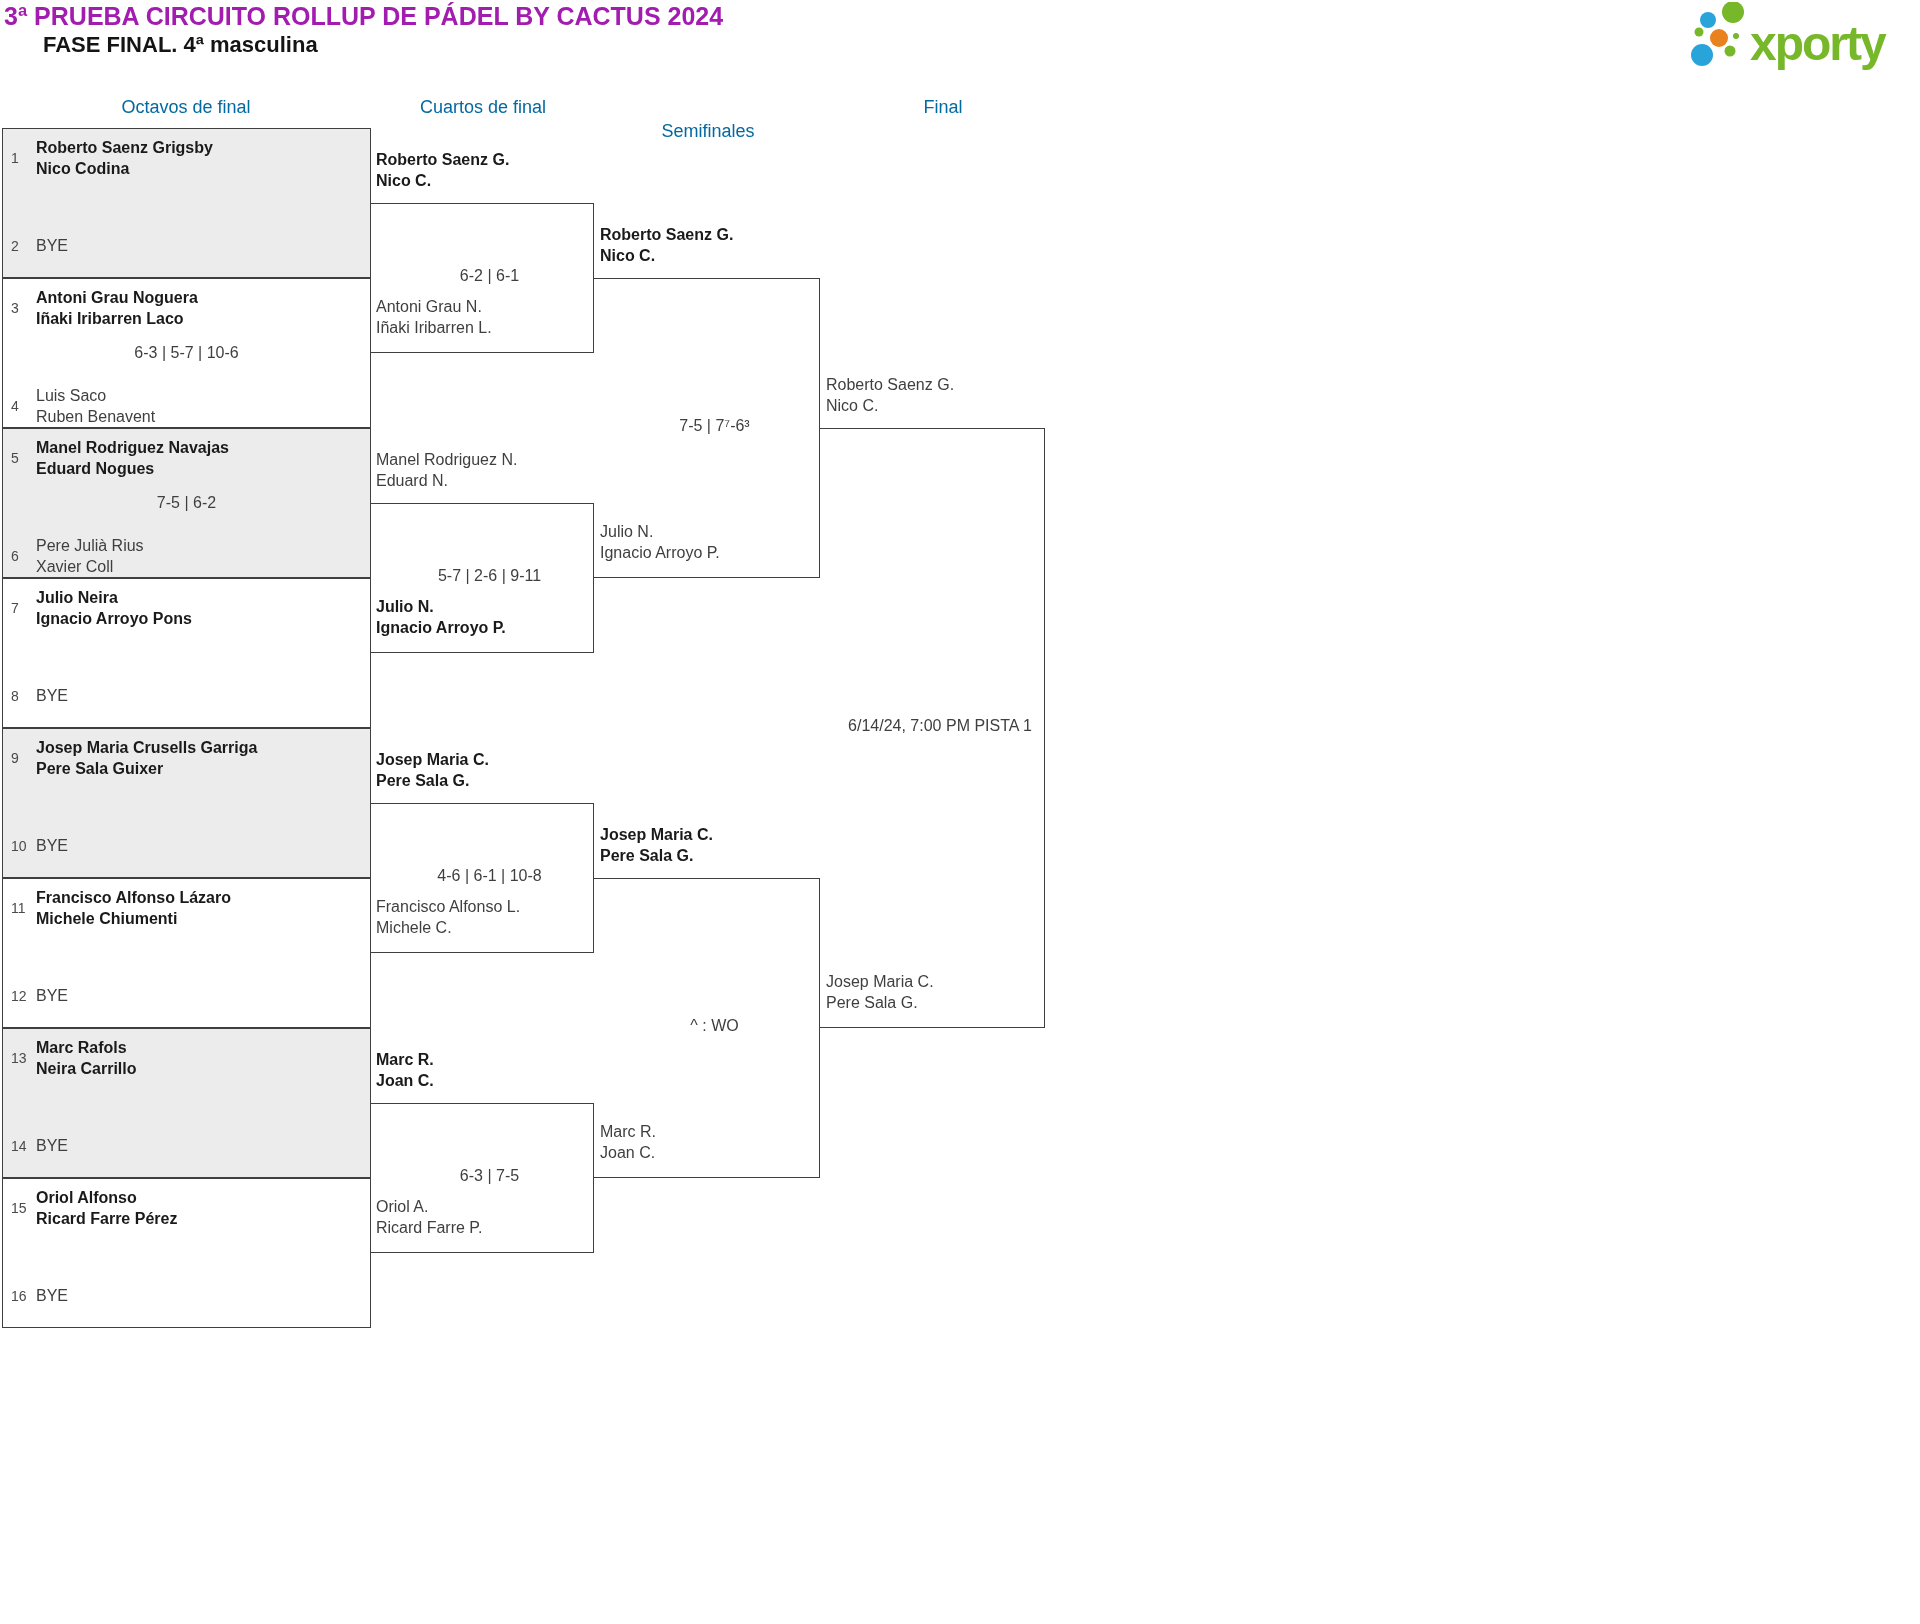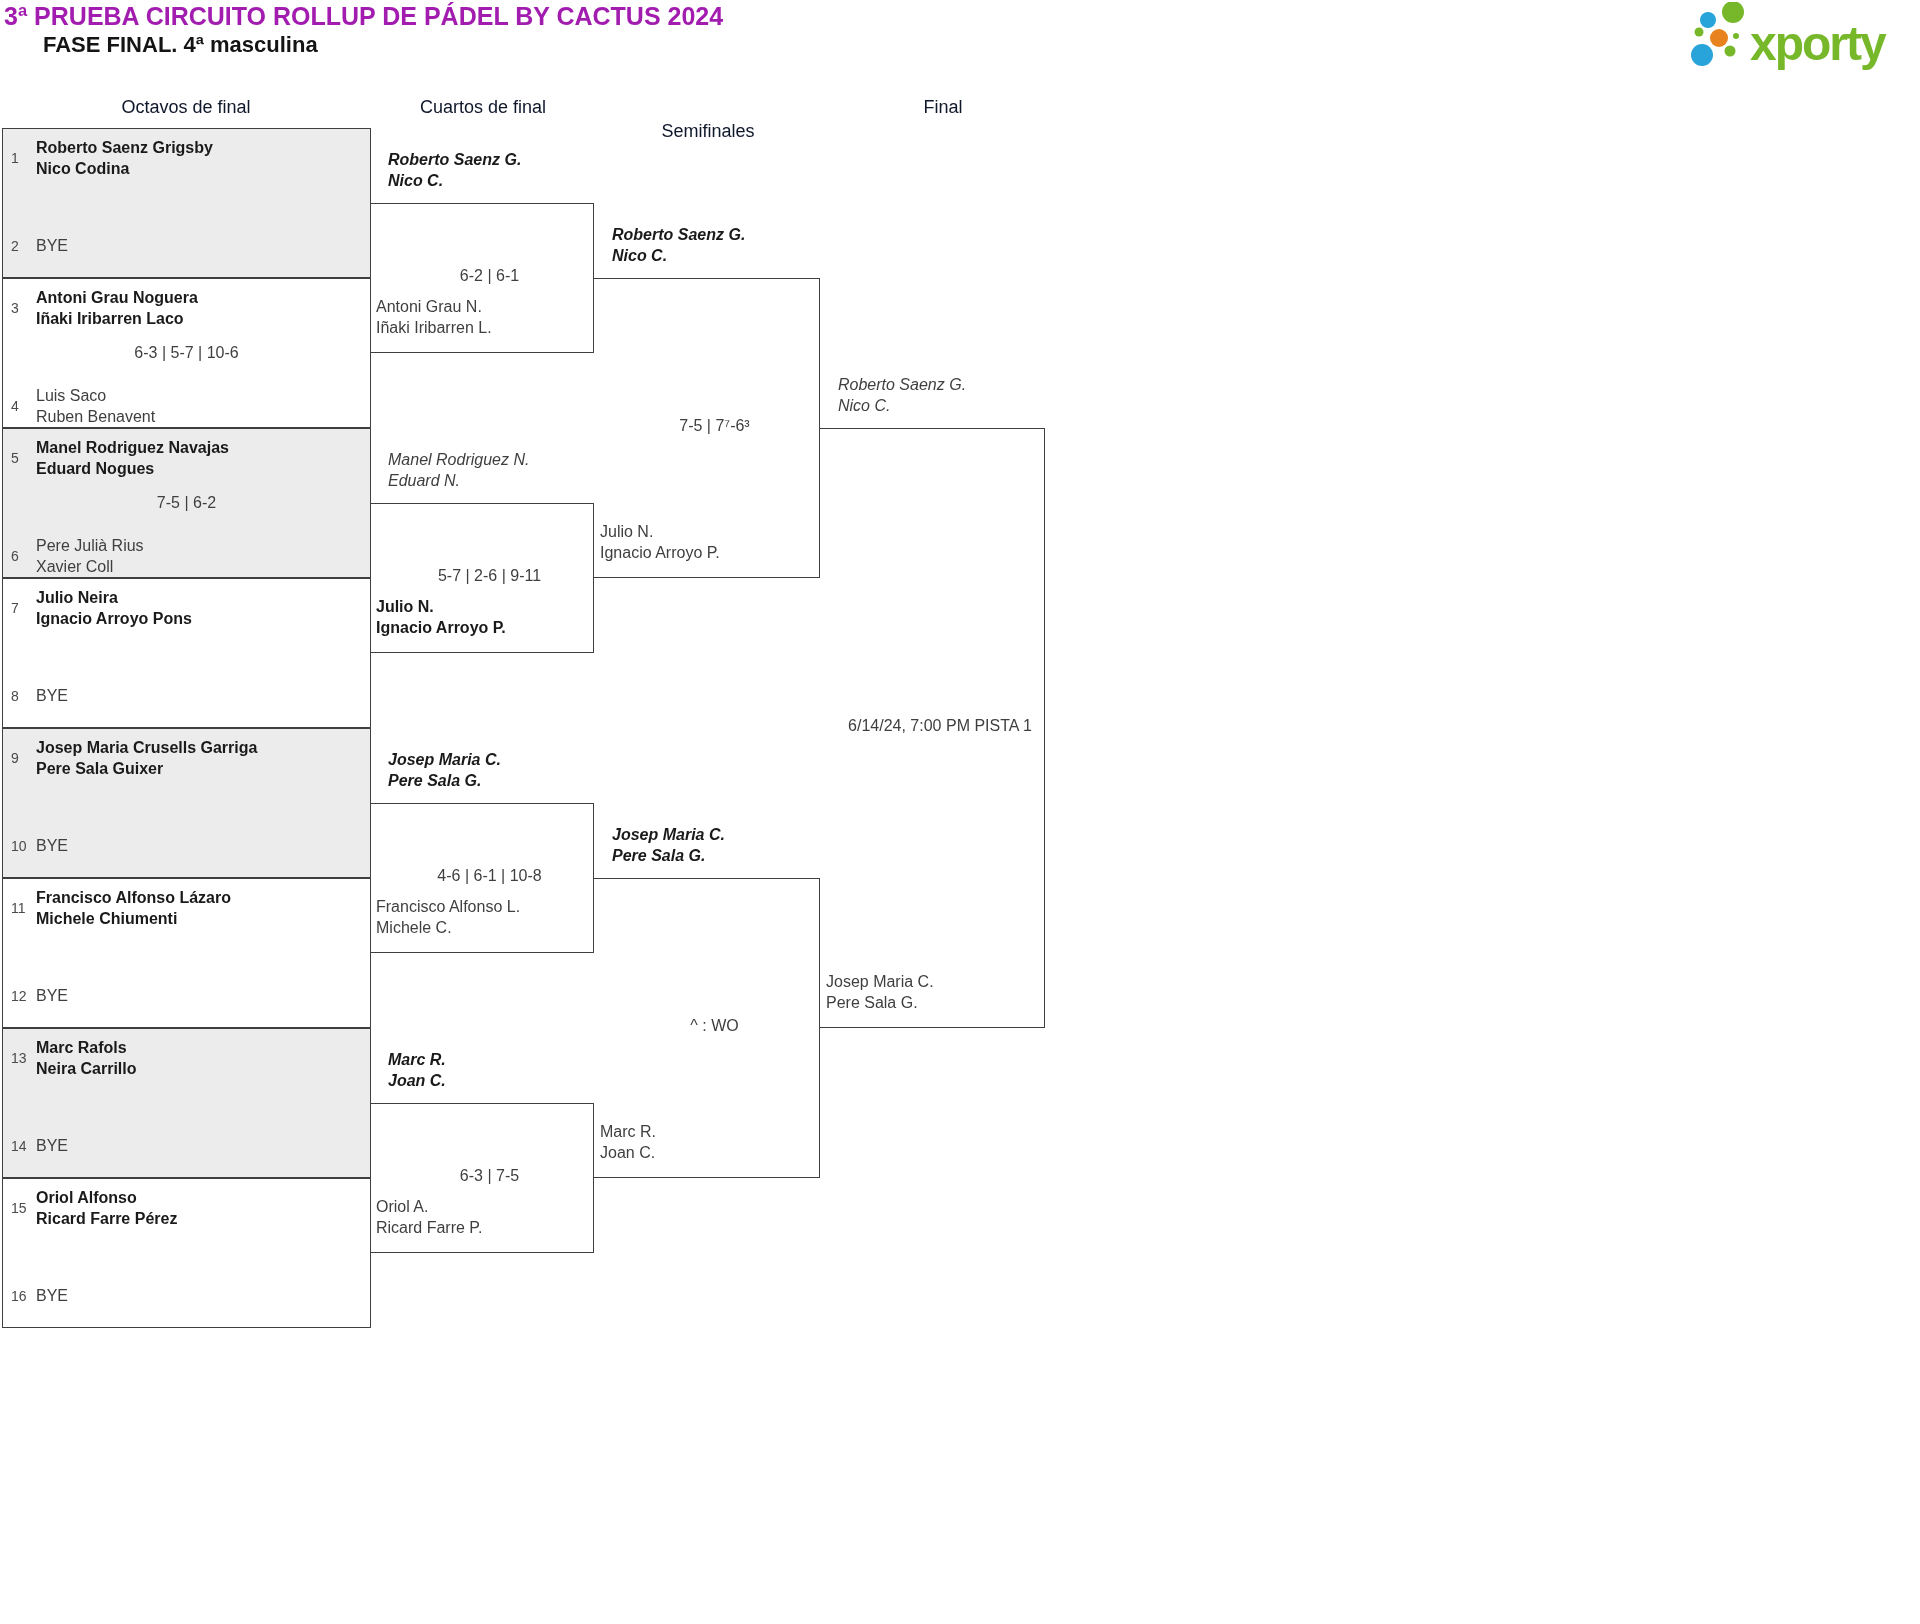--- a/index.html
+++ b/index.html
@@ -4,41 +4,41 @@
 <style>
   html,body{margin:0;padding:0;}
   body{
     width:1920px;height:1624px;background:#ffffff;position:relative;
     font-family:"Liberation Sans","DejaVu Sans",sans-serif;color:#1a1a1a;
     overflow:hidden;
   }
   .title1{position:absolute;left:4px;top:2px;font-size:25px;font-weight:700;color:#a21caf;white-space:nowrap;}
   .title2{position:absolute;left:4px;top:32px;font-size:22px;font-weight:700;color:#141414;white-space:nowrap;margin-left:39px;}
   .logo{position:absolute;left:1686px;top:2px;}
-  .round-h{position:absolute;top:97px;transform:translateX(-50%);font-size:18px;color:#0f172a;white-space:nowrap;}
+  .round-h{position:absolute;top:97px;transform:translateX(-50%);font-size:18px;color:#0369a1;white-space:nowrap;}
   .rh1{left:186px;} .rh2{left:483px;} .rh3{left:708px;margin-top:24px;} .rh4{left:933px;margin-left:10px;}
 
   .box{position:absolute;box-sizing:border-box;border:1px solid #3f3f3f;background:#fff;}
   .gray{background:#ececec;}
   .r16{left:2px;width:369px;height:150px;}
   .qf{left:370px;width:224px;height:150px;border-width:1px 1px 1px 0;background:transparent;}
   .sf{left:594px;width:226px;height:300px;border-width:1px 1px 1px 0;background:transparent;}
   .fin{left:820px;width:225px;height:600px;border-width:1px 1px 1px 0;background:transparent;}
 
   .entry{position:absolute;left:8px;right:6px;display:flex;align-items:center;}
   .entry.top{top:8px;}
   .entry.bot{top:106px;}
   .seed{width:25px;flex:0 0 25px;font-size:14px;color:#4a4a4a;}
   .names{min-width:0;}
   .nm{font-size:16px;line-height:21px;color:#3f3f3f;white-space:nowrap;}
   .names.bold .nm{font-weight:700;color:#1a1a1a;}
 
   .score-r16{position:absolute;left:0;right:0;top:calc(50% - 11px);text-align:center;font-size:16px;line-height:21px;color:#3f3f3f;}
   .score-late{position:absolute;left:16px;right:0;top:calc(50% - 45px);text-align:center;font-size:16px;line-height:21px;color:#3f3f3f;margin-top:32px;}
-  .label-top{position:absolute;left:18px;bottom:calc(100% + 13px);font-style:italic;}
+  .label-top{position:absolute;left:6px;bottom:calc(100% + 13px);}
   .label-bot{position:absolute;left:6px;bottom:14px;margin-top:8px;}
 </style>
 </head>
 <body>
 
 <div class="title1">3ª PRUEBA CIRCUITO ROLLUP DE PÁDEL BY CACTUS 2024</div>
 <div class="title2">FASE FINAL. 4ª masculina</div>
 
 <svg class="logo" width="232" height="72" viewBox="0 0 232 72">
   <g>

